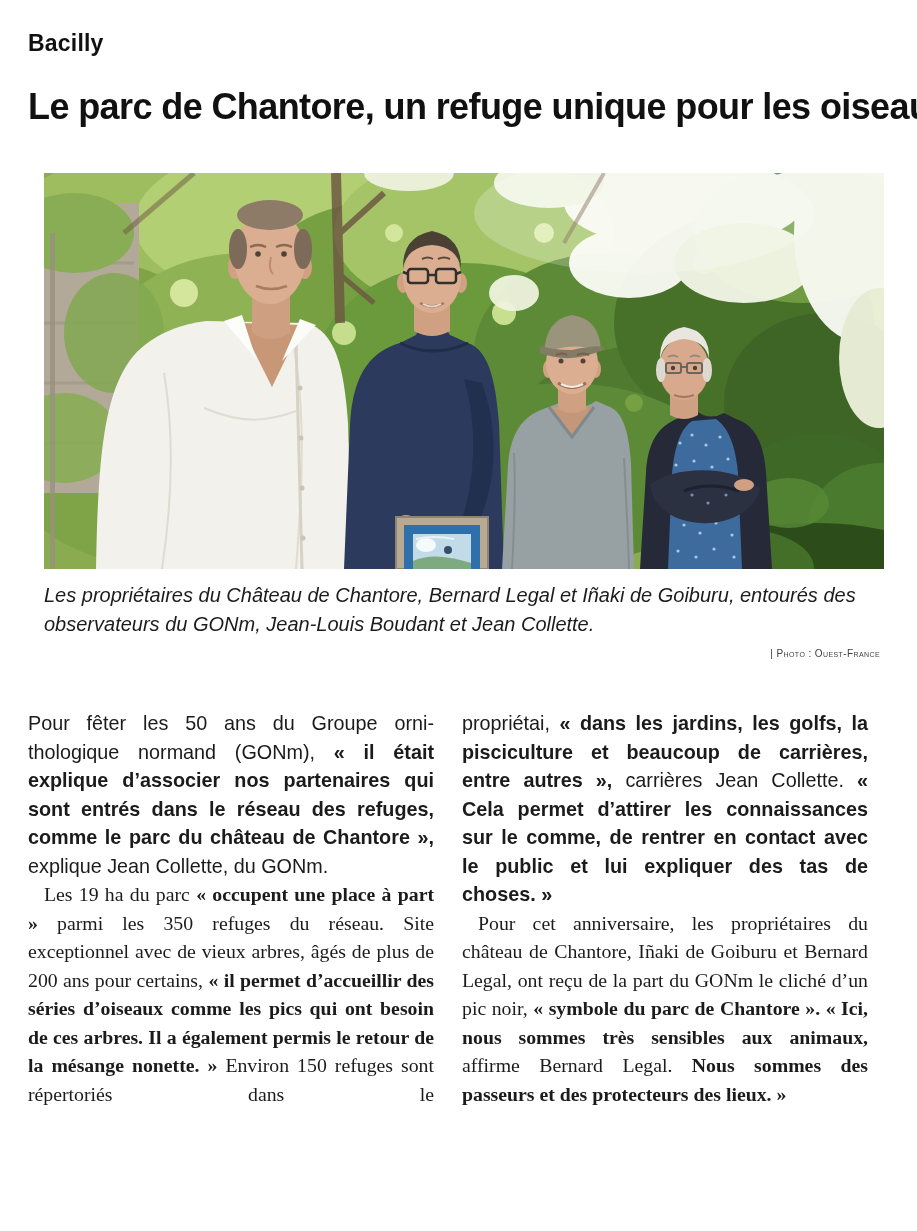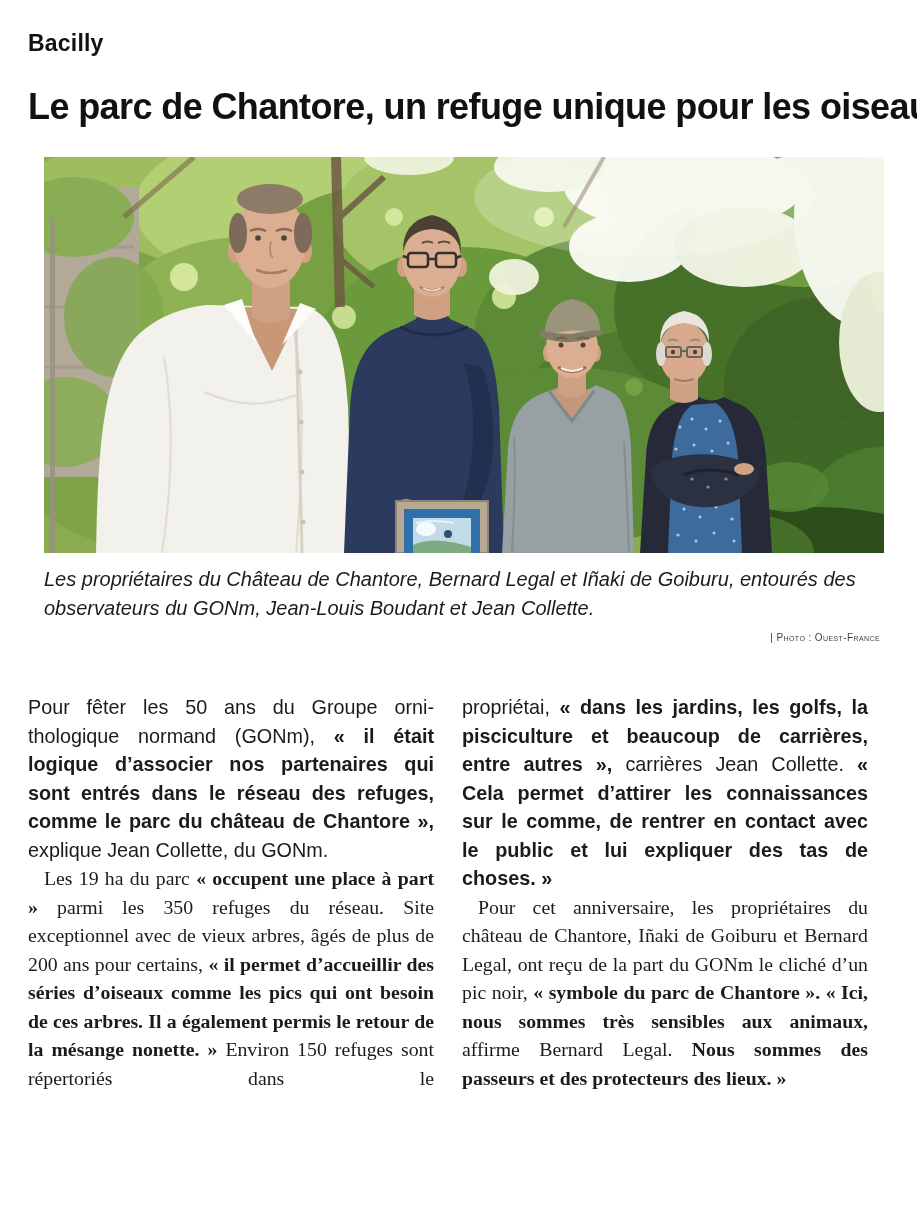--- a/index.html
+++ b/index.html
@@ -17,21 +17,21 @@
     font-size:23px; font-weight:700; color:#111;
     line-height:28px; letter-spacing:0.2px;
   }
   .headline {
     margin:30px 0 0 0;
     font-size:36px; font-weight:700; color:#111;
     line-height:40px; letter-spacing:-0.6px;
     width:872px; white-space:nowrap;
   }
 
-  .photo-figure { margin:14px 0 0 0; padding:16px; }
+  .photo-figure { margin:30px 0 0 0; padding:16px; }
   .photo-wrap {
     width:840px; height:396px; overflow:hidden;
     background:#8aab4f;
   }
   .photo-wrap svg { display:block; }
 
   .caption {
     width:812px; margin-top:12px;
     font-style:italic; font-size:20px; line-height:29px;
     color:#1c1c1c;
@@ -249,21 +249,21 @@
 
         <ellipse cx="600" cy="40" rx="170" ry="60" fill="#ffffff" opacity="0.22"></ellipse>
       </svg>
     </div>
     <figcaption class="caption">Les propriétaires du Château de Chantore, Bernard Legal et Iñaki de Goiburu, entourés des observateurs du GONm, Jean-Louis Boudant et Jean Collette.</figcaption>
     <div class="credit">| Photo : Ouest-France</div>
   </figure>
 
   <div class="columns">
     <div class="col col-left">
-        <p class="para"><span>Pour fêter les 50 ans du Groupe orni­thologique normand (GONm), </span><span class="bold">« il était logique d’associer nos parte­naires qui sont entrés dans le réseau des refuges, comme le parc du château de Chantore », </span><span>explique Jean Collette, du GONm.</span></p>
+        <p class="para"><span>Pour fêter les 50 ans du Groupe orni­thologique normand (GONm), </span><span class="bold">« il était explique d’associer nos parte­naires qui sont entrés dans le réseau des refuges, comme le parc du château de Chantore », </span><span>explique Jean Collette, du GONm.</span></p>
         <p class="para indent"><span>Les 19 ha du parc </span><span class="bold">« occupent une place à part » </span><span>parmi les 350 refuges du réseau. Site exceptionnel avec de vieux arbres, âgés de plus de 200 ans pour certains, </span><span class="bold">« il permet d’accueillir des séries d’oiseaux comme les pics qui ont besoin de ces arbres. Il a également permis le retour de la mésange nonette. » </span><span>Environ 150 refuges sont répertoriés dans le</span></p>
       </div>
     <div class="col col-right">
         <p class="para"><span>propriétai, </span><span class="bold">« dans les jardins, les golfs, la pisciculture et beaucoup de carrières, entre autres », </span><span>carrières Jean Collette. </span><span class="bold">« Cela permet d’attirer les connaissances sur le comme, de ren­trer en contact avec le public et lui expliquer des tas de choses. »</span></p>
         <p class="para indent"><span>Pour cet anniversaire, les propriétai­res du château de Chantore, Iñaki de Goiburu et Bernard Legal, ont reçu de la part du GONm le cliché d’un pic noir, </span><span class="bold">« symbole du parc de Chanto­re ». « Ici, nous sommes très sensi­bles aux animaux, </span><span>affirme Bernard Legal. </span><span class="bold">Nous sommes des passeurs et des protecteurs des lieux. »</span></p>
       </div>
   </div>
 
 </div>
 

